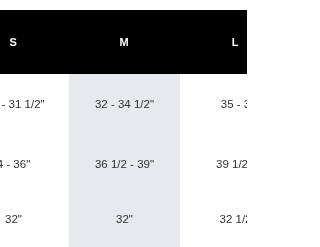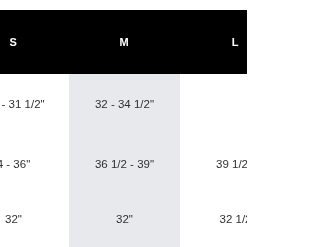--- a/index.html
+++ b/index.html
@@ -112,20 +112,21 @@
         <div class="header-cell">S</div>
         <div class="header-cell">M</div>
         <div class="header-cell">L</div>
       </div>
 
       <div class="rows-wrap">
 
         <div class="body-row row-1">
           <div class="body-cell">1/2 - 31 1/2"</div>
           <div class="body-cell">32 - 34 1/2"</div>
+          <div class="body-cell">35 - 3</div>
         </div>
 
         <div class="body-row row-2">
           <div class="body-cell">4 - 36"</div>
           <div class="body-cell">36 1/2 - 39"</div>
           <div class="body-cell">39 1/2 -</div>
         </div>
 
         <div class="body-row row-3">
           <div class="body-cell">32"</div>

